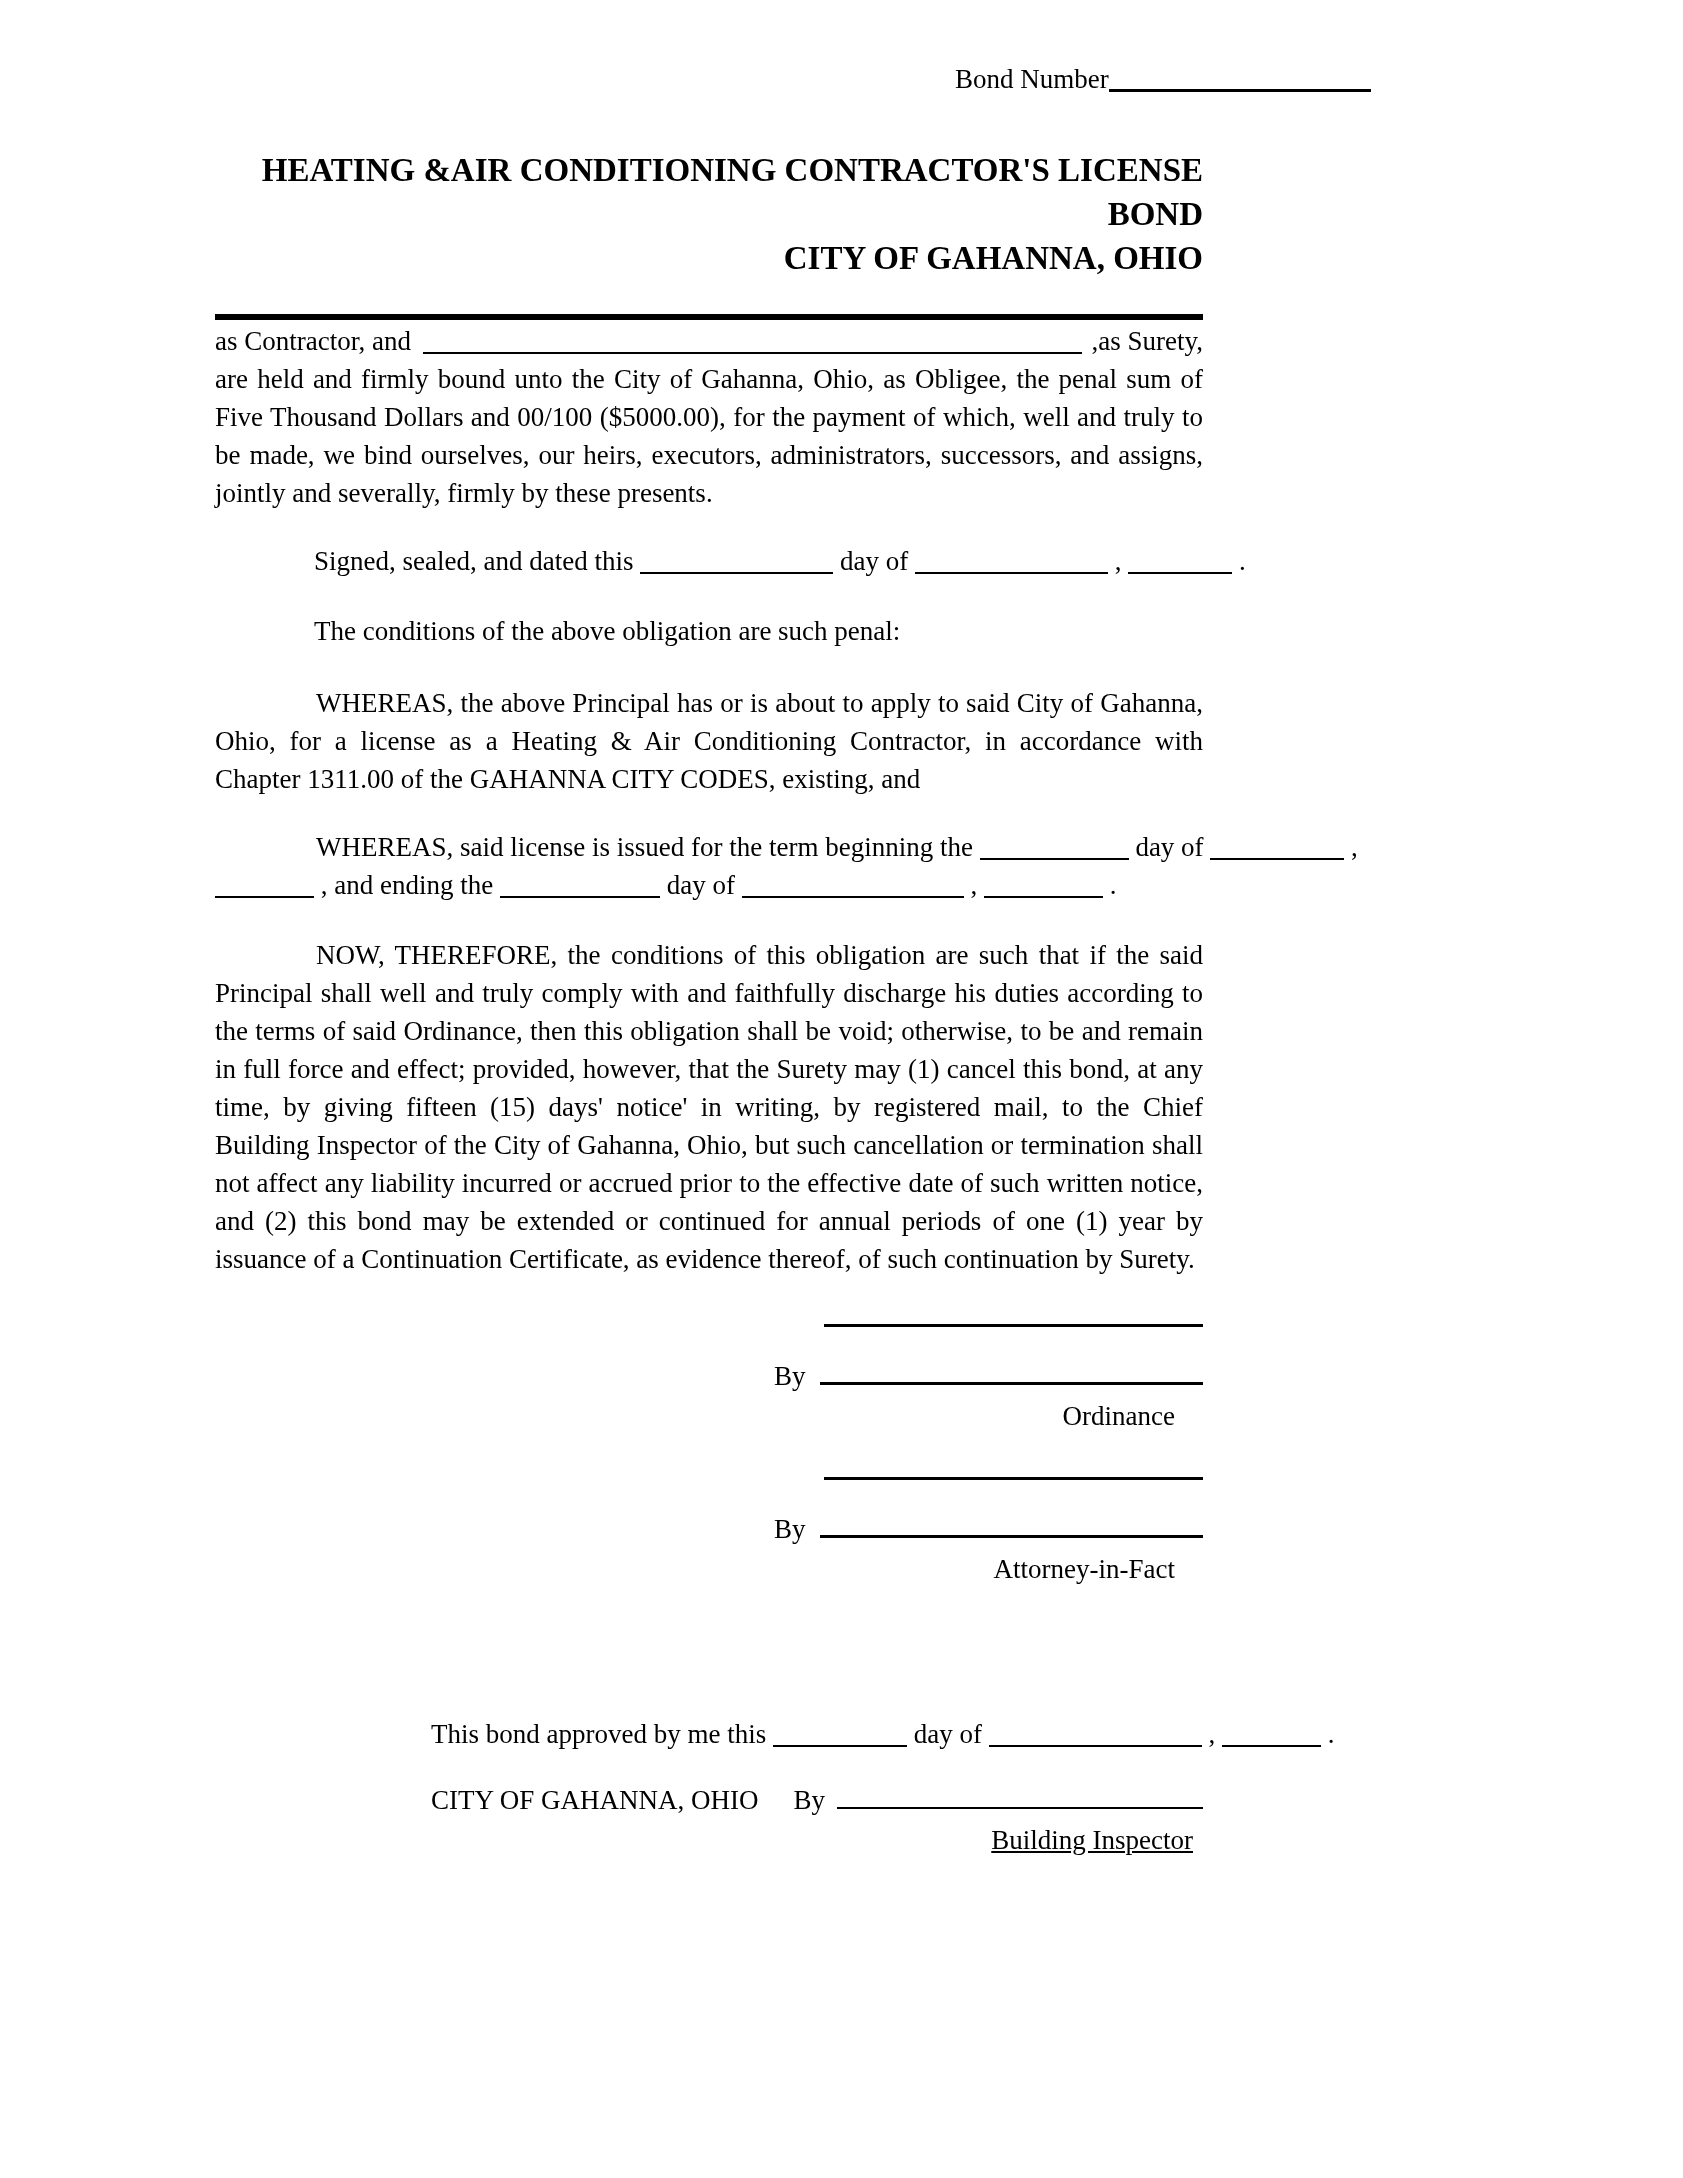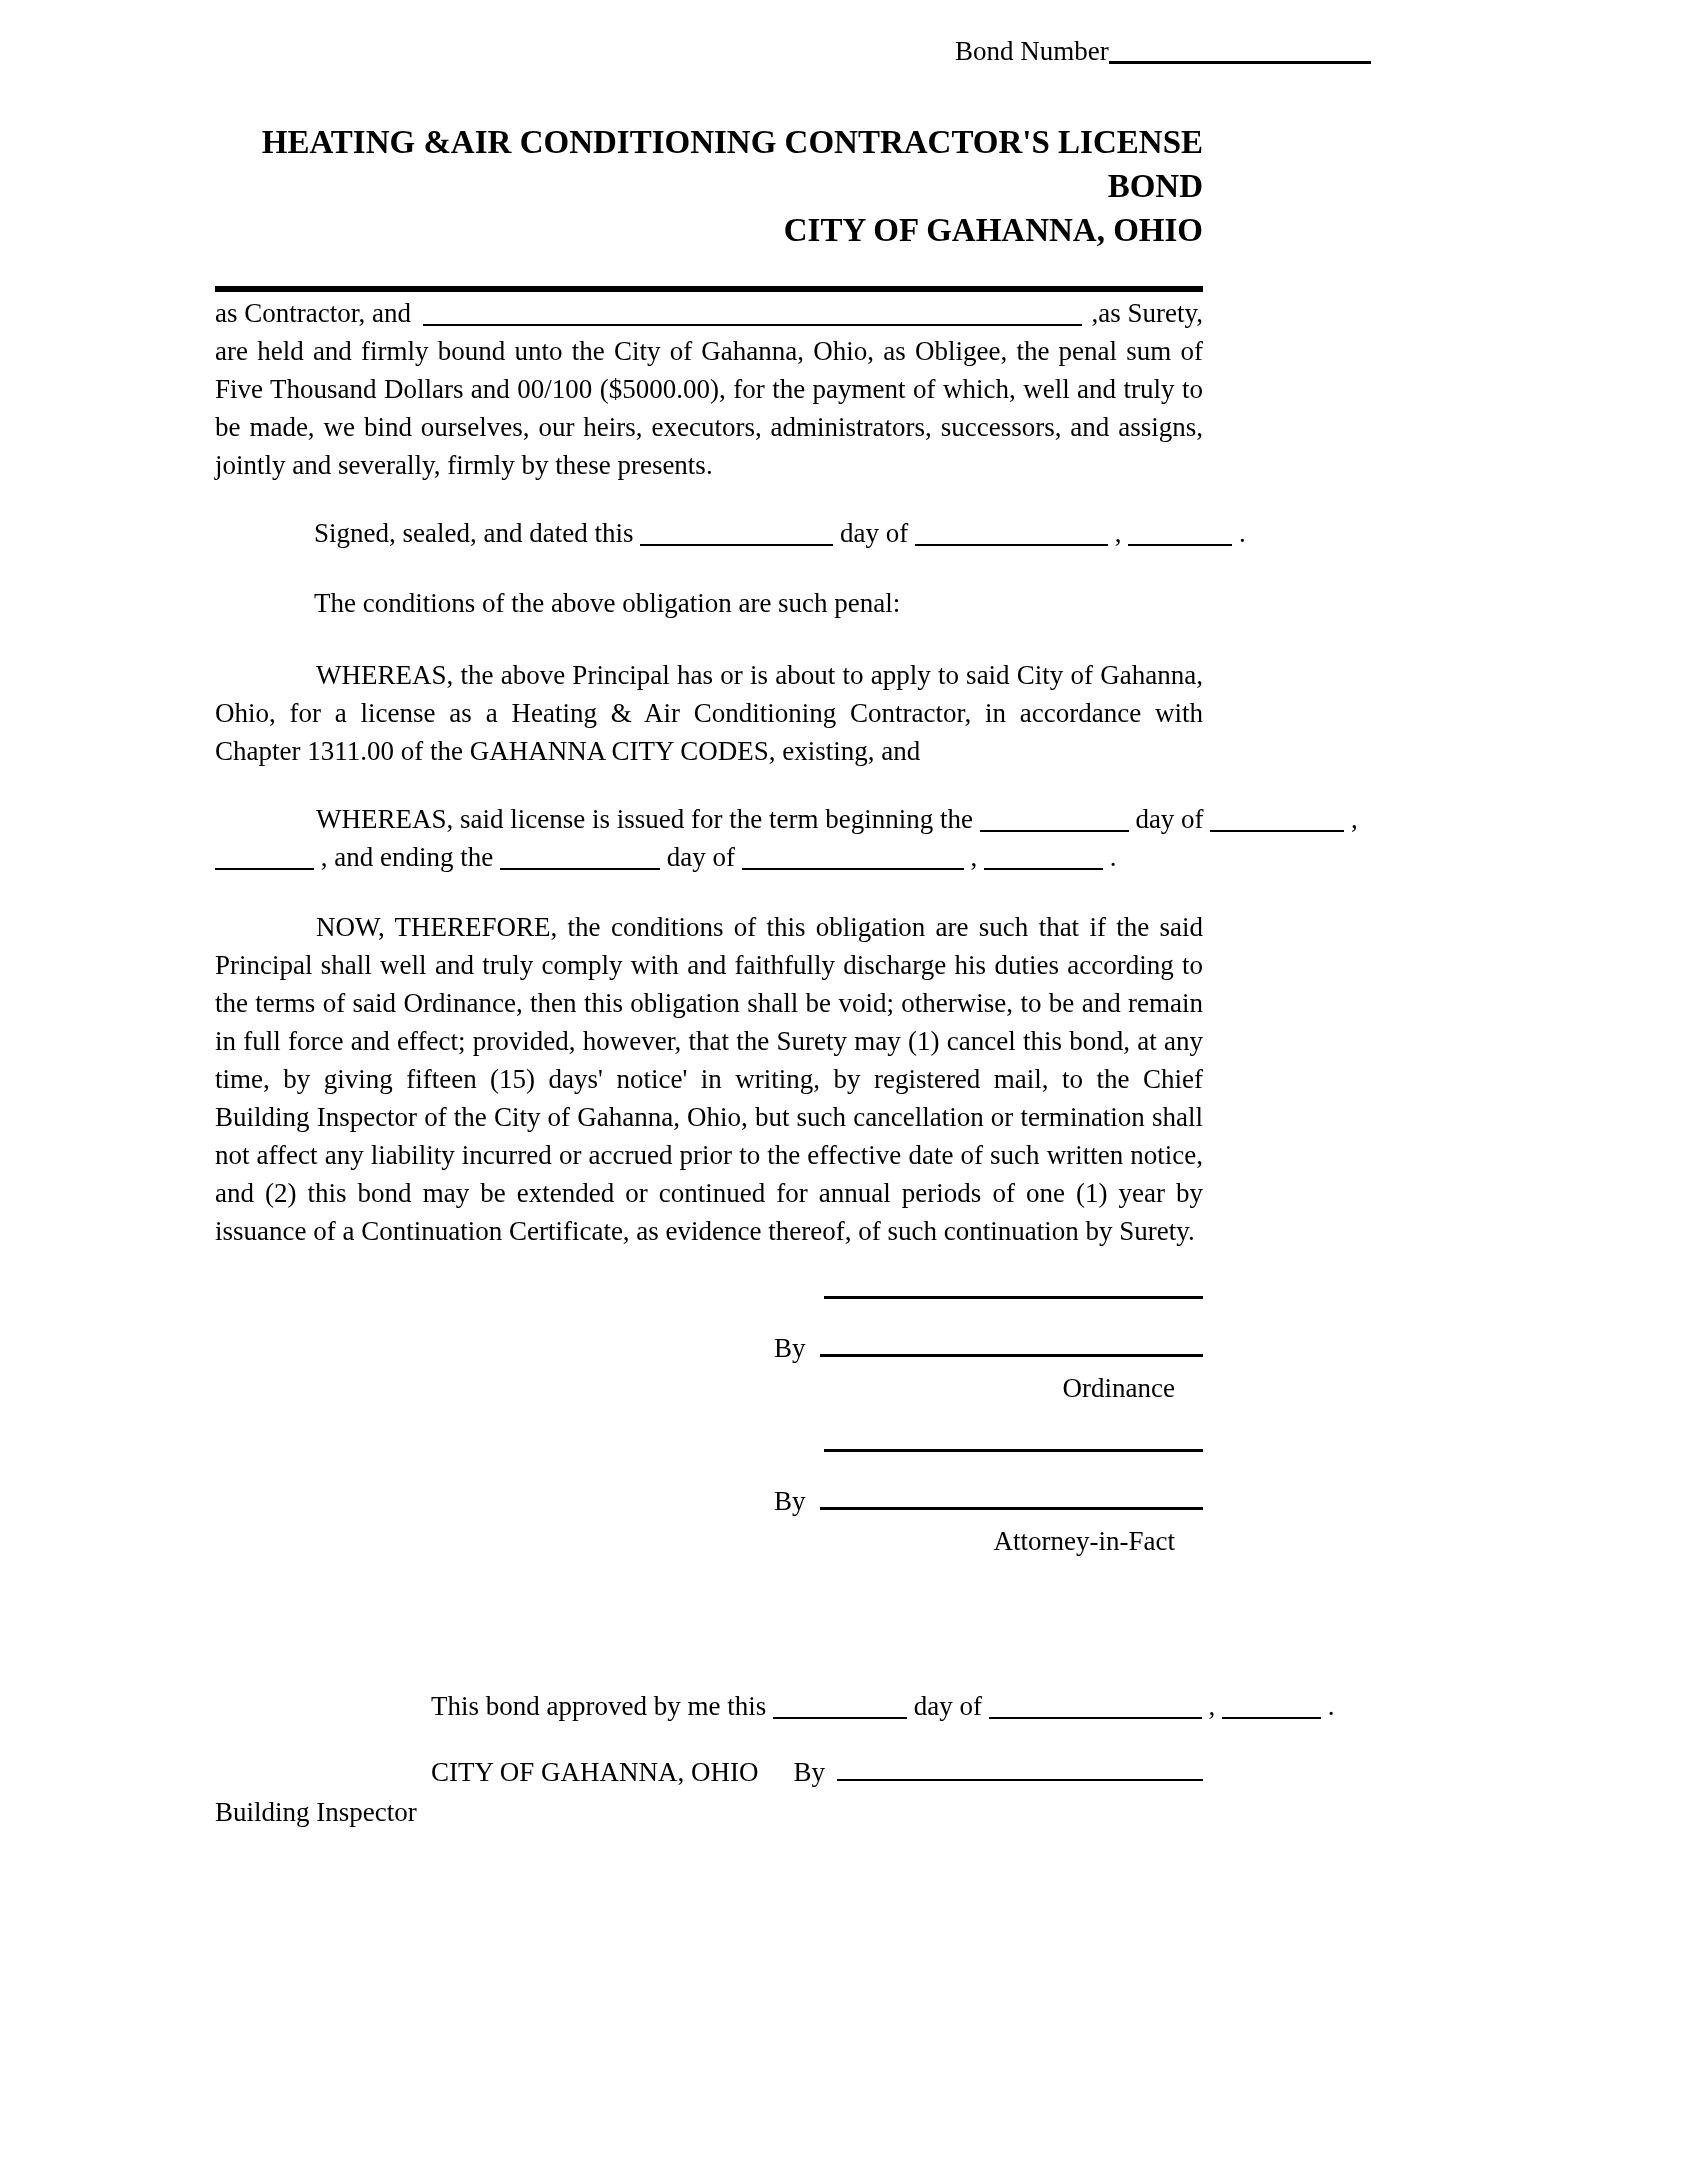--- a/index.html
+++ b/index.html
@@ -5,21 +5,21 @@
   * { box-sizing: border-box; }
   html, body { margin: 0; padding: 0; background: #ffffff; }
   .page {
     width: 1371px;
     height: 2178px;
     background: #ffffff;
     color: #000000;
     font-family: "Liberation Serif", "DejaVu Serif", serif;
     font-size: 27px;
     line-height: 38px;
-    padding: 32px 168px 0 215px;
+    padding: 60px 168px 0 215px;
     position: relative;
     overflow: hidden;
   }
   .row { display: flex; align-items: baseline; }
   .nowrap { white-space: nowrap; }
   .fill { flex: 1 1 auto; }
   .blank {
     display: inline-block;
     border-bottom: 2px solid #000;
     height: 1em;
@@ -50,21 +50,21 @@
   .sig-block-2 { margin-top: 42px; }
   .sig-topline { border-top: 3px solid #000; margin-left: 50px; height: 0; }
   .sig-by-row { margin-top: 30px; }
   .sig-by-row .blank { flex: 1 1 auto; margin-left: 14px; top: 0; border-bottom-width: 3px; }
   .sig-label-row { text-align: right; padding-right: 28px; margin-top: 2px; }
 
   .approval-row { margin-left: 216px; margin-top: 127px; white-space: nowrap; }
   .city-row { margin-left: 216px; margin-top: 28px; }
   .city-row .by { margin-left: 35px; }
   .city-row .blank { flex: 1 1 auto; margin-left: 12px; top: 0; }
-  .inspector-row { text-align: left; padding-right: 10px; margin-top: 2px; }
+  .inspector-row { text-align: right; padding-right: 10px; margin-top: 2px; text-decoration: underline; }
 </style>
 </head>
 <body>
 
 <div class="page">
 
   <div class="bond-row">
     <span>Bond Number</span><span class="blank" style="width:328px;border-bottom-width:3px"></span>
   </div>
 

